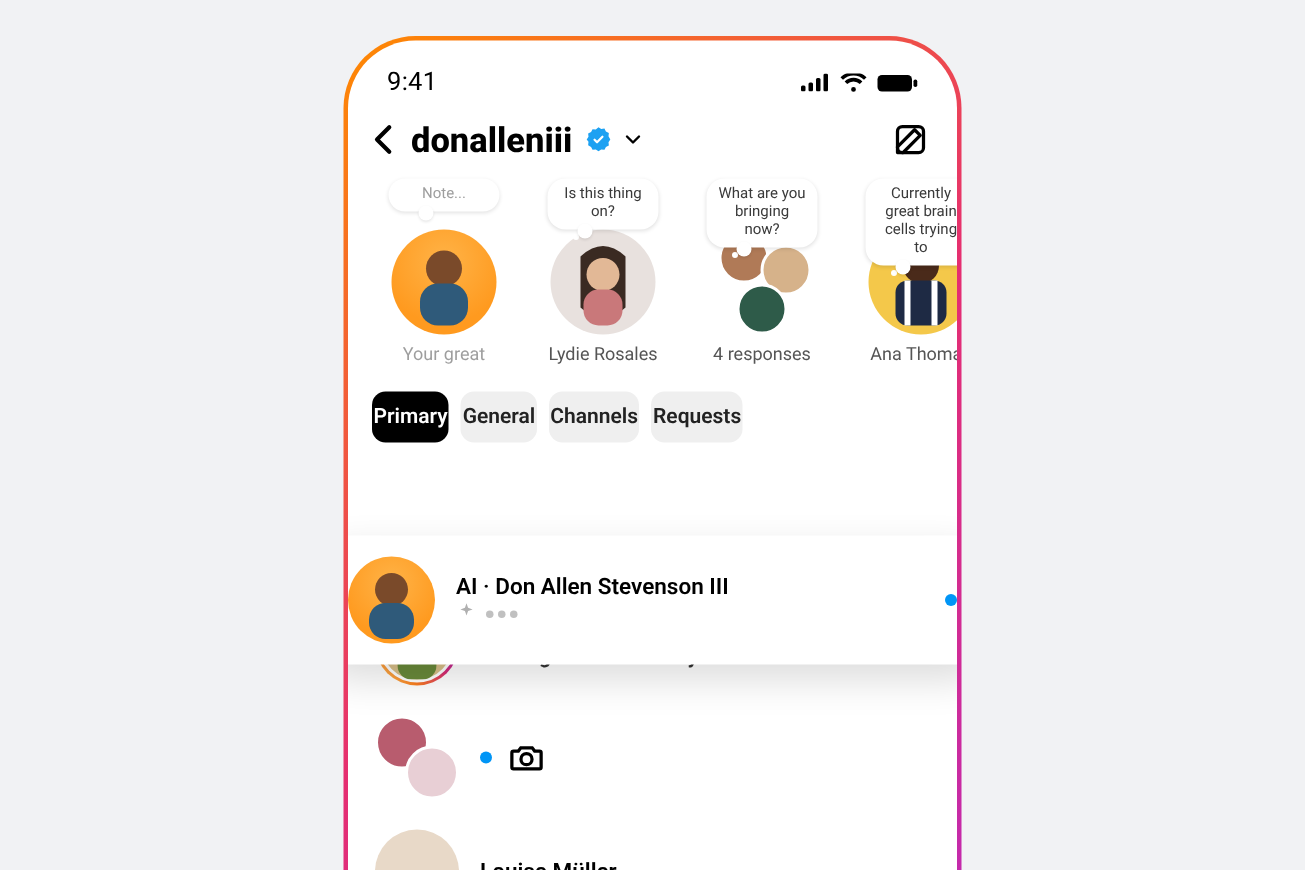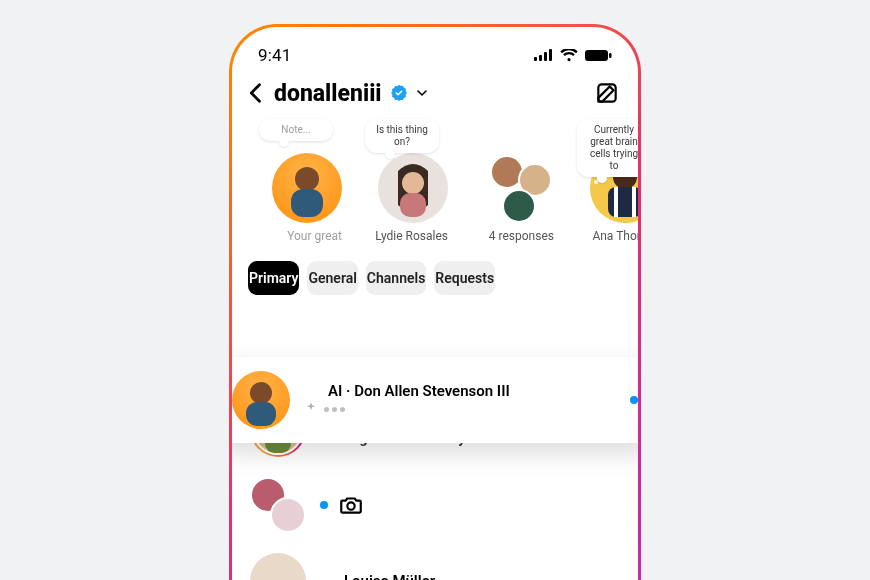--- a/index.html
+++ b/index.html
@@ -26,21 +26,21 @@
   .statusbar .time{font-weight:400;font-size:17px;letter-spacing:.2px;}
   .status-icons{display:flex;gap:6px;align-items:center;}
   .status-icons svg{display:block;}
   .header{display:flex;align-items:center;justify-content:space-between;padding:6px 18px 6px 10px;}
   .header-left{display:flex;align-items:center;gap:4px;}
   .back svg,.compose svg{display:block;}
   .username{font-weight:800;font-size:23px;margin-left:0;}
   .verified{display:inline-flex;align-items:center;margin:0 2px 0 4px;}
   .chev{display:inline-flex;align-items:center;}
   .notes-row{display:flex;gap:14px;padding:8px 0 4px 18px;overflow:hidden;}
-  .note-item{flex:0 0 92px;position:relative;display:flex;flex-direction:column;align-items:flex-end;}
+  .note-item{flex:0 0 92px;position:relative;display:flex;flex-direction:column;align-items:center;}
   .note-bubble{
     position:absolute;top:-2px;left:50%;transform:translateX(-50%);
     background:#fff;border-radius:12px;padding:5px 8px;font-size:10px;line-height:12px;
     text-align:center;min-width:74px;max-width:100px;box-shadow:0 1px 3px rgba(0,0,0,.12);
     color:#3a3a3a;z-index:2;
   }
   .note-bubble.muted{color:#9e9e9e;}
   .note-bubble::after{
     content:"";position:absolute;left:20px;bottom:-6px;width:10px;height:10px;background:#fff;border-radius:50%;
     box-shadow:0 1px 2px rgba(0,0,0,.1), -6px 4px 0 -3px #fff;
@@ -55,21 +55,21 @@
   .cluster .c3{left:18px;bottom:0;background:#2e5b49;}
   .tabs{display:flex;gap:8px;padding:14px 16px 10px;}
   .tab{border:none;background:var(--chip);padding:9px 1px;border-radius:9px;font-weight:600;font-size:14px;color:#222;}
   .tab.active{background:#000;color:#fff;}
   .list{padding:0 0 0 0;}
   .row{display:flex;align-items:center;gap:14px;padding:10px 18px;position:relative;}
   .row .av{width:56px;height:56px;border-radius:50%;flex:0 0 56px;overflow:hidden;}
   .av.ring{padding:2px;background:linear-gradient(45deg,#feda75,#fa7e1e,#d62976,#962fbf,#4f5bd5);} 
   .av.ring .inner-av{width:100%;height:100%;border-radius:50%;border:2px solid #fff;background:#ccc;}
   .row-body{flex:1;min-width:0;}
-  .row-title{font-weight:600;font-size:15px;color:#000;margin-left:24px;}
+  .row-title{font-weight:600;font-size:15px;color:#000;}
   .row-sub{font-size:14px;color:#333;display:flex;align-items:center;gap:4px;}
   .row-sub .muted{color:var(--muted);}
   .row-sub.bold{font-weight:700;}
   .row-right{display:flex;align-items:center;gap:10px;}
   .dot{width:8px;height:8px;border-radius:50%;background:var(--blue);}
   .cam svg{display:block;}
   
   .card{
     position:absolute;left:-18px;right:-18px;top:330px;
     background:#fff;border-radius:18px;box-shadow:0 10px 26px rgba(0,0,0,.14);
@@ -163,20 +163,21 @@
         <div class="avatar" style="background:#e8e1de;">
             <svg class="face" viewBox="0 0 70 70">
               <path d="M20 18q15-14 30 0v34q-15 14-30 0z" fill="#3a2a22"></path>
               <circle cx="35" cy="30" r="11" fill="#e2b896"></circle>
               <rect x="22" y="40" width="26" height="24" rx="10" fill="#c9787a"></rect>
             </svg>
           </div>
         <div class="note-label">Lydie Rosales</div>
       </div>
       <div class="note-item">
+        <div class="note-bubble">What are you bringing now?</div>
         <div class="cluster">
           <div class="c c1"></div>
             <div class="c c2"></div>
             <div class="c c3"></div>
         </div>
         <div class="note-label">4 responses</div>
       </div>
       <div class="note-item">
         <div class="note-bubble">Currently great brain cells trying to</div>
         <div class="avatar" style="background:#f4c84a;">

